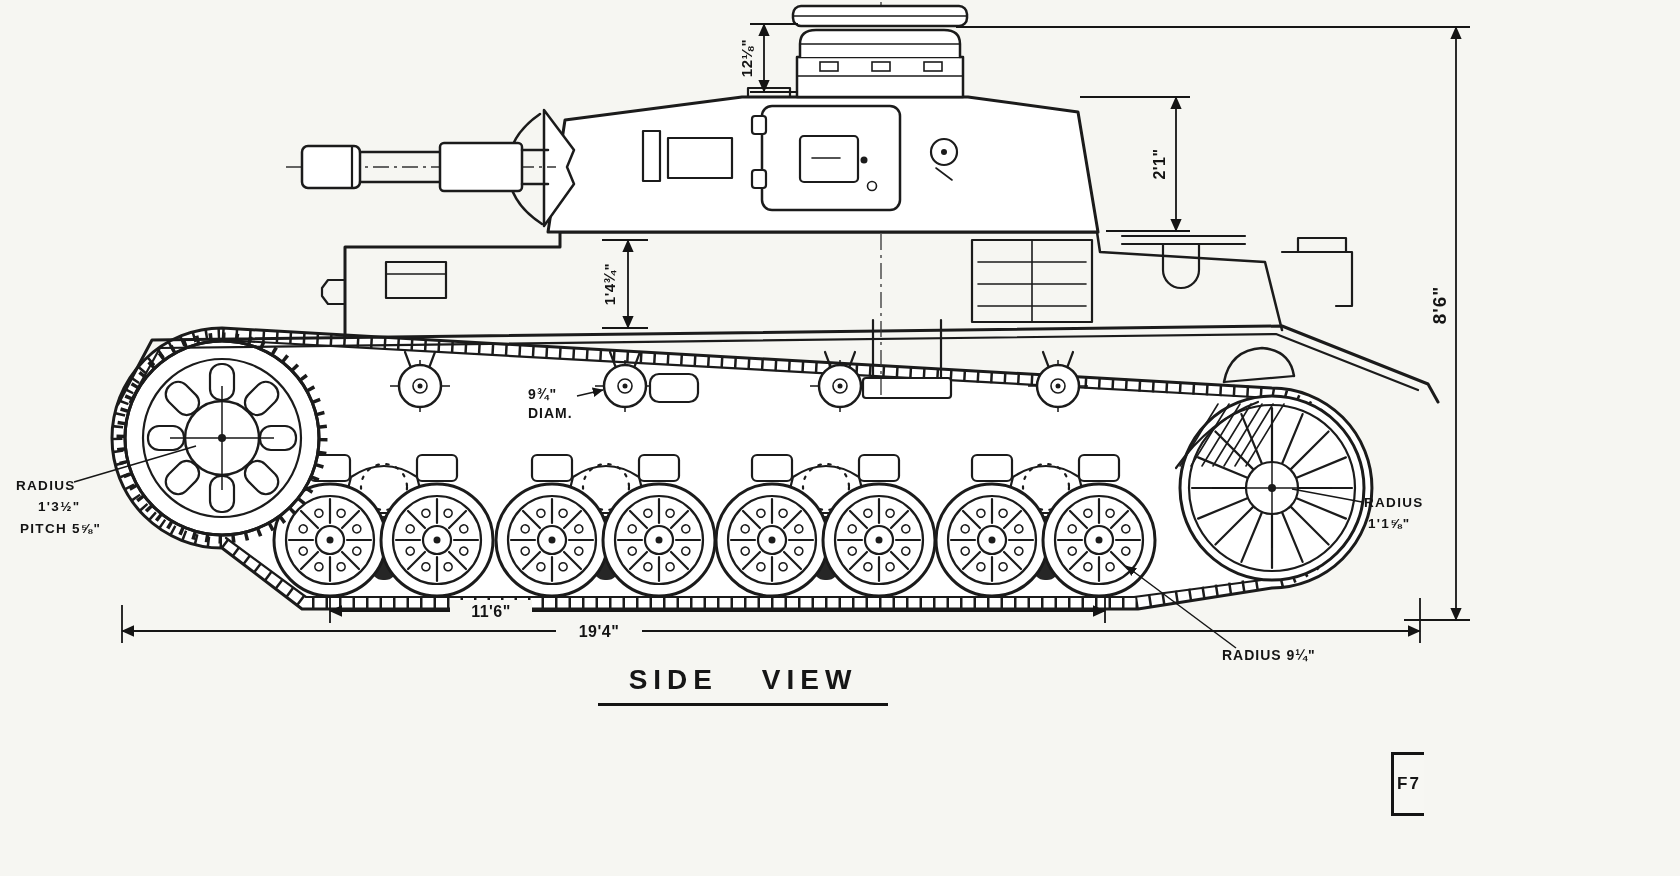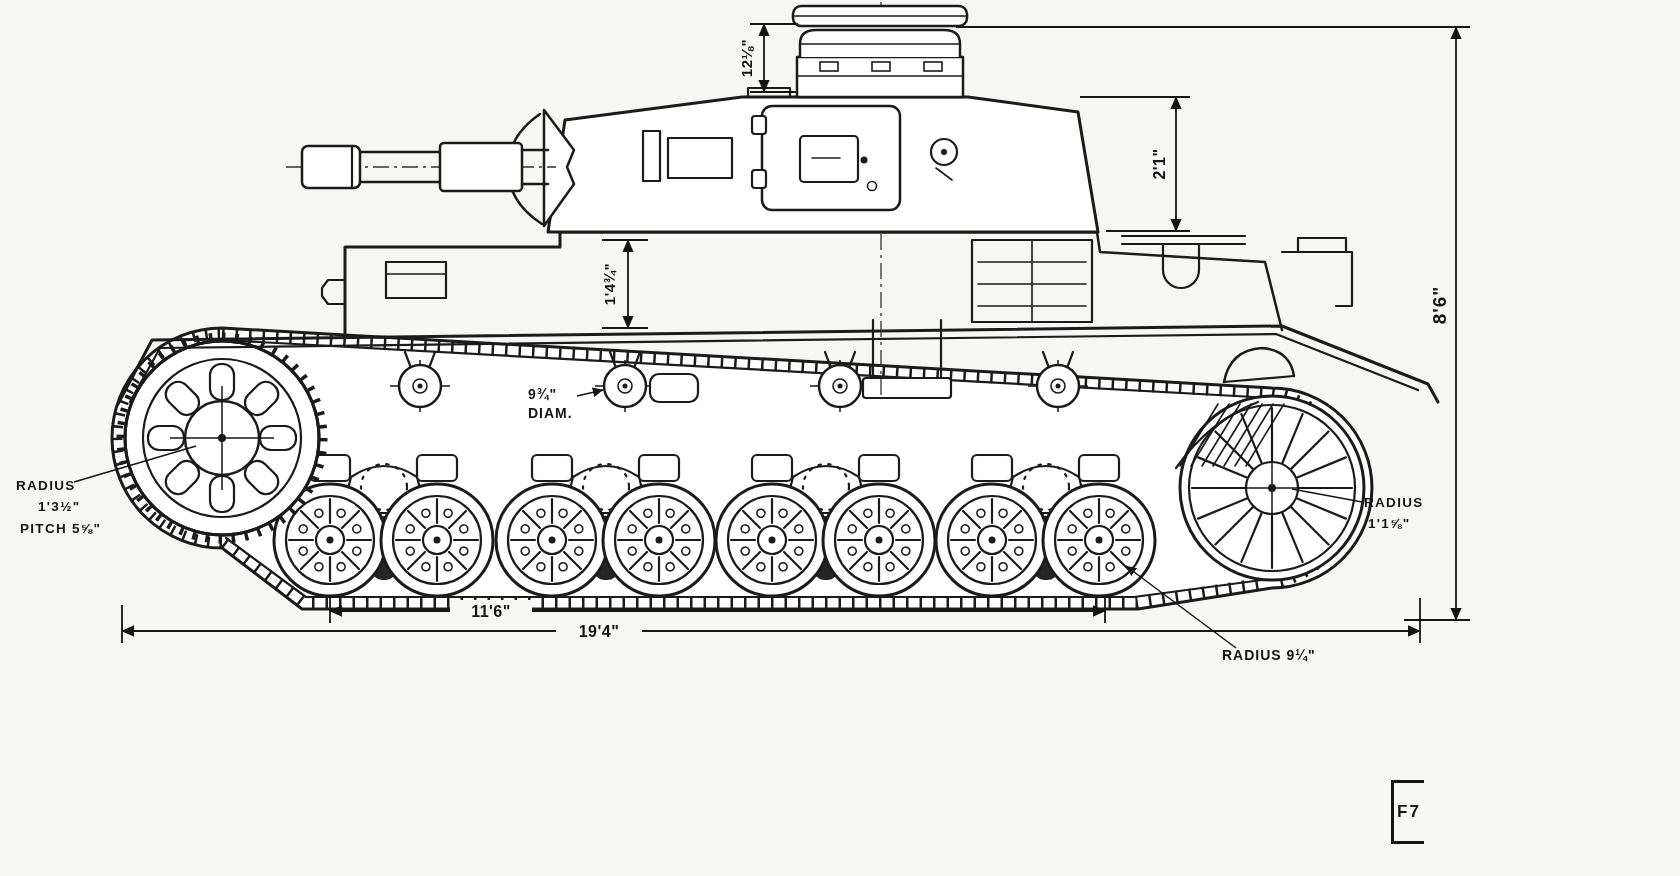--- a/index.html
+++ b/index.html
@@ -35,21 +35,21 @@
       padding-bottom:7px;border-bottom:3px solid #141414;}
 
   
   .title-block{position:absolute;left:1424px;top:682px;width:148px;border:3px solid #141414;
       background:#f7f7f3;box-sizing:border-box;}
   .tb-row{border-top:2px solid #141414;height:29px;line-height:29px;padding-left:7px;
       font-size:15px;font-weight:700;letter-spacing:.5px;white-space:nowrap;overflow:hidden}
   .tb-row.first{border-top:none;height:33px;line-height:33px;
       font-family:"Liberation Serif",serif;font-size:20px;font-style:italic;letter-spacing:1px}
   .tb-row sup{font-size:9.5px;vertical-align:super;letter-spacing:0}
-  .sheet-code{position:absolute;left:1391px;top:780px;width:33px;height:64px;border:3px solid #141414;
+  .sheet-code{position:absolute;left:1391px;top:752px;width:33px;height:64px;border:3px solid #141414;
       border-right:none;box-sizing:border-box;background:#f7f7f3;
       text-align:center;line-height:58px;font-size:17px;font-weight:700;letter-spacing:2px;}
 </style>
 </head>
 <body>
 
 <div class="sheet">
 
 <svg width="1680" height="876" viewBox="0 0 1680 876">
   <defs>
@@ -355,16 +355,17 @@
 
     <line class="thin" x1="1362" y1="502" x2="1292" y2="489"></line>
     <text class="s13" x="1364" y="507">RADIUS</text>
     <text class="s13" x="1368" y="528">1'1⅝"</text>
 
     <line class="thin" x1="1236" y1="648" x2="1126" y2="566" marker-end="url(#ah)"></line>
     <text class="s14" x="1222" y="660">RADIUS 9¼"</text>
   </g>
 </svg>
 
+<div class="side-view-title">SIDE VIEW</div>
 
 <div class="sheet-code">F7</div>
 
 </div>
 
 </body></html>

